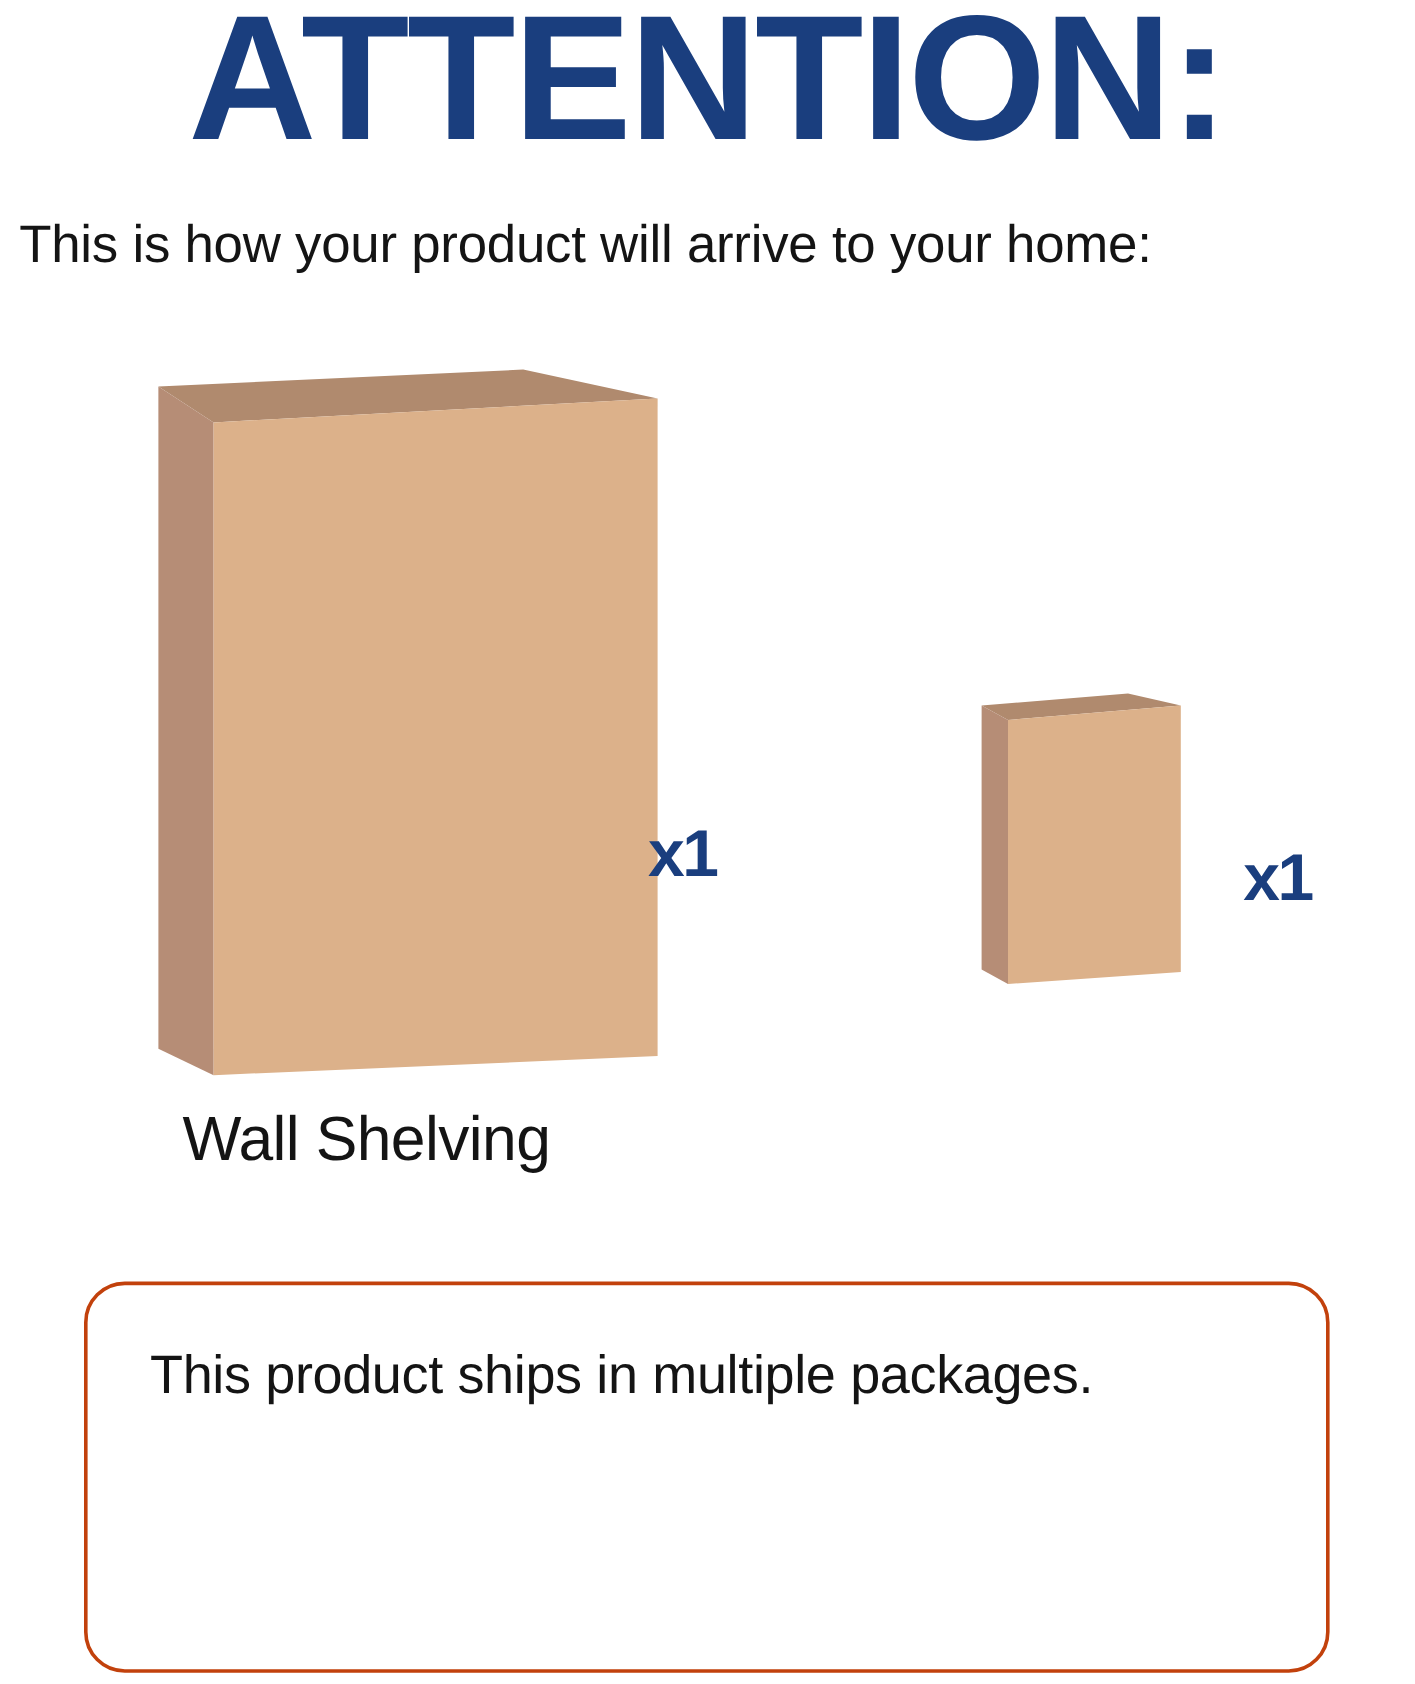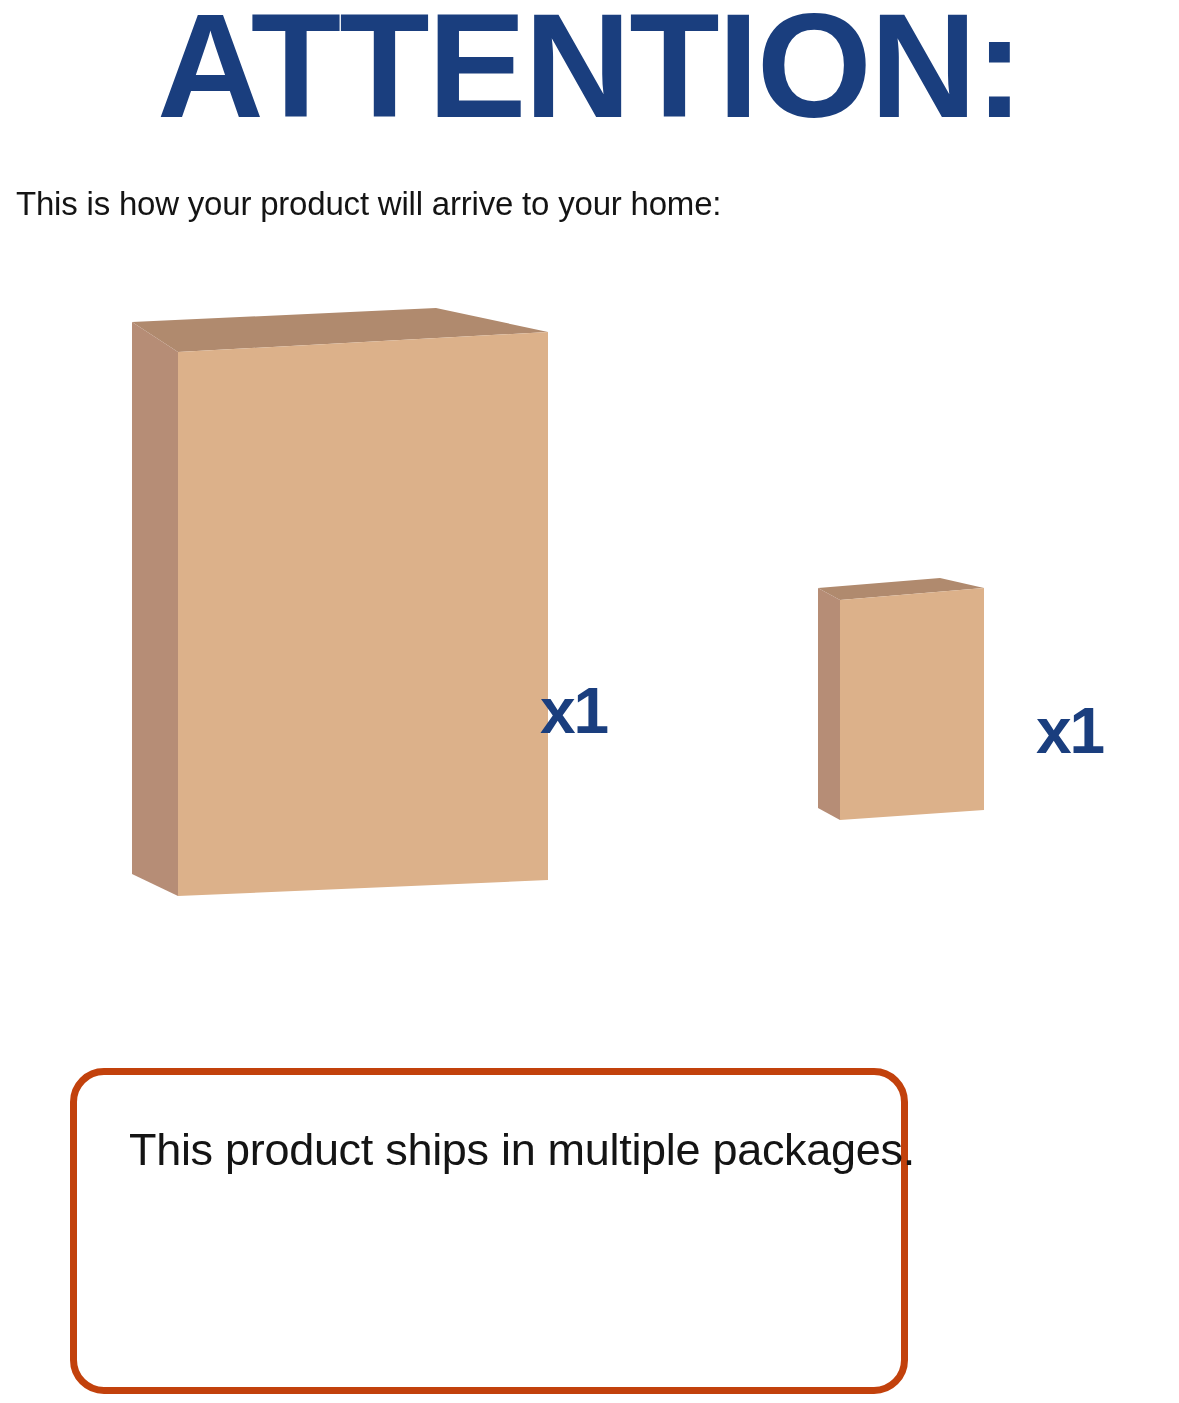--- a/index.html
+++ b/index.html
@@ -37,21 +37,21 @@
     text-align: center;
     white-space: nowrap;
   }
 
   .subtitle {
     position: absolute;
     left: 16px;
     top: 180px;
     font-family: "Liberation Sans", sans-serif;
     font-weight: normal;
-    font-size: 33px;
+    font-size: 44px;
     line-height: 48px;
     color: #141414;
     white-space: nowrap;
     letter-spacing: -0.2px;
   }
 
   
   .packages {
     position: absolute;
     left: 0;
@@ -68,21 +68,21 @@
     overflow: visible;
   }
 
   .pkg-large { left: 118px; top: 308px; width: 430px; height: 600px; }
   .pkg-small { left: 812px; top: 578px; width: 172px; height: 248px; }
 
   .count {
     position: absolute;
     font-family: "Liberation Sans", sans-serif;
     font-weight: bold;
-    font-size: 64px;
+    font-size: 55px;
     line-height: 78px;
     color: #1a3e7e;
     letter-spacing: -2px;
     white-space: nowrap;
   }
   .count-large { left: 540px; top: 672px; }
   .count-small { left: 1036px; top: 692px; }
 
   .pkg-label {
     position: absolute;
@@ -95,23 +95,23 @@
     letter-spacing: -0.5px;
   }
   .label-large { left: 152px; top: 920px; }
   .label-small { left: 834px; top: 920px; }
 
   
   .notice {
     position: absolute;
     left: 70px;
     top: 1068px;
-    width: 838px;
+    width: 1038px;
     height: 326px;
-    border: 7px solid #c2410c;
+    border: 3px solid #c2410c;
     border-radius: 34px;
     box-sizing: border-box;
     background: #ffffff;
   }
   .notice-text {
     position: absolute;
     left: 52px;
     top: 32px;
     width: 950px;
     font-family: "Liberation Sans", sans-serif;
@@ -140,20 +140,21 @@
         <polygon points="14,14 318,0 430,24 60,44" fill="#b08a6e"></polygon>
 
         <polygon points="14,14 60,44 60,588 14,566" fill="#b68d76"></polygon>
 
         <polygon points="60,44 430,24 430,572 60,588" fill="#dcb18a"></polygon>
       </svg>
     </div>
 
     <div class="count count-large">x1</div>
 
+    <div class="pkg-label label-large">Wall Shelving</div>
 
     <div class="pkg pkg-small">
       <svg width="172" height="248" viewBox="0 0 172 248" xmlns="http://www.w3.org/2000/svg">
         <polygon points="6,10 128,0 172,10 28,22" fill="#b08a6e"></polygon>
         <polygon points="6,10 28,22 28,242 6,230" fill="#b68d76"></polygon>
         <polygon points="28,22 172,10 172,232 28,242" fill="#dcb18a"></polygon>
       </svg>
     </div>
 
     <div class="count count-small">x1</div>

